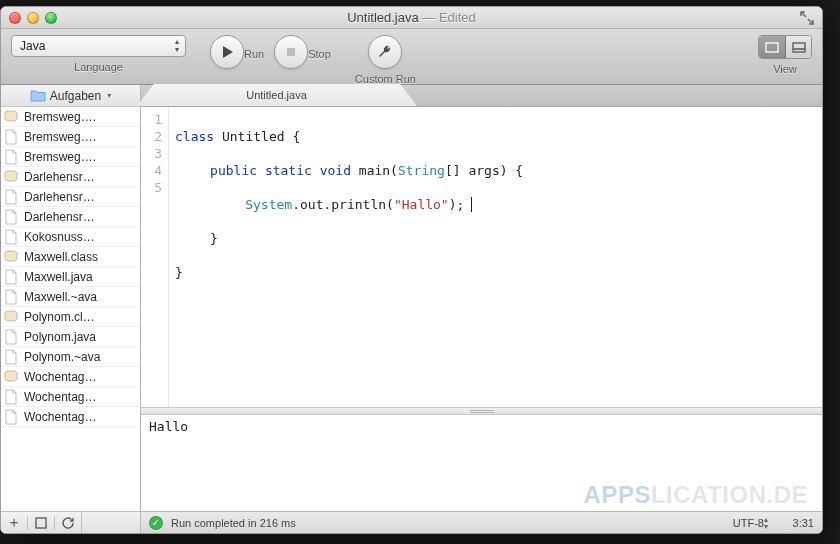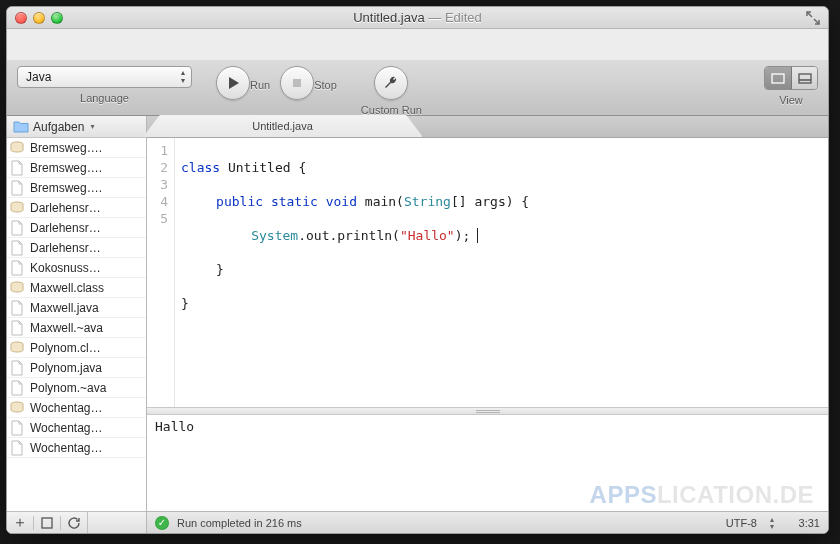--- a/index.html
+++ b/index.html
@@ -7,21 +7,21 @@
     font-family: "Lucida Grande", "Helvetica Neue", Arial, sans-serif;
     font-size: 11px;
     background: #1a1a1a;
     width: 840px;
     height: 544px;
     overflow: hidden;
     position: relative;
   }
   .window {
     position: absolute;
-    left: 6px; top: 6px;
+    left: 0; top: 6px;
     width: 823px; height: 528px;
     background: #ededed;
     border-radius: 6px;
     box-shadow: 0 10px 40px rgba(0,0,0,.6);
     display: flex;
     flex-direction: column;
     overflow: hidden;
     border: 1px solid #9c9c9c;
   }
   
@@ -49,21 +49,20 @@
   }
   
   .toolbar {
     height: 56px;
     background: linear-gradient(#dcdcdc,#c2c2c2);
     border-bottom: 1px solid #8f8f8f;
     display: flex;
     align-items: flex-start;
     padding: 6px 2px 0 10px;
     position: relative;
-    margin-top: 31px;
   }
   .tool-group { display: flex; flex-direction: column; align-items: center; margin-right: 24px;}
   .tool-row { display: flex; gap: 10px; }
   .lang-select {
     width: 175px; height: 22px;
     background: linear-gradient(#fdfdfd,#e7e7e7);
     border: 1px solid #9b9b9b; border-radius: 4px;
     display: flex; align-items: center; padding: 0 8px;
     font-size: 12px; color: #222;
     box-shadow: 0 1px 0 #fff inset;
@@ -103,21 +102,21 @@
   }
   
   .sidebar {
     width: 140px; background: #fff; border-right: 1px solid #b7b7b7;
     display: flex; flex-direction: column;
   }
   .crumb {
     height: 22px; background: linear-gradient(#f4f4f4,#e2e2e2);
     border-bottom: 1px solid #c5c5c5;
     display:flex; align-items:center; padding: 0 6px; gap:4px;
-    font-size: 12px; color:#333;
+    font-size: 12px; color:#333;justify-content:center;
   }
   .crumb .folder { width:16px; height:13px; }
   .crumb .chev { font-size:8px; color:#666; margin-left:2px;}
   .file-list { flex:1; overflow:auto;}
   .file-item {
     height: 20px; display:flex; align-items:center; gap:5px;
     padding: 0 2px; font-size: 12px; color:#2a2a2a;
     white-space: nowrap; overflow:hidden; text-overflow: ellipsis;
     border-bottom: 1px solid #eef0f2;
   }
@@ -185,21 +184,21 @@
     display:flex; align-items:center; padding: 0 8px; gap:8px;
     font-size:11px; color:#444;
   }
   .status .check {
     width:14px; height:14px; border-radius:50%; background:#3fb64a;
     display:flex; align-items:center; justify-content:center; color:#fff; font-size:10px;
     box-shadow: inset 0 0 0 1px rgba(0,0,0,.1);
   }
   .status .spacer{flex:1;}
   .status .sel{
-    padding: 0 4px; display:flex; align-items:center; gap:13px;
+    padding: 0 4px; display:flex; align-items:center; gap:0;
   }
   .status .arrows2{font-size:8px; line-height:7px; display:flex; flex-direction:column; color:#666;}
   .watermark{
     position:absolute; right:14px; bottom:24px;
     font-family: Arial, sans-serif; font-weight: bold;
     color: rgba(0,0,0,.10); font-size:24px; letter-spacing:.5px;
     pointer-events:none;
   }
   .watermark .apps{ color: rgba(60,120,190,.30); }
 </style>

